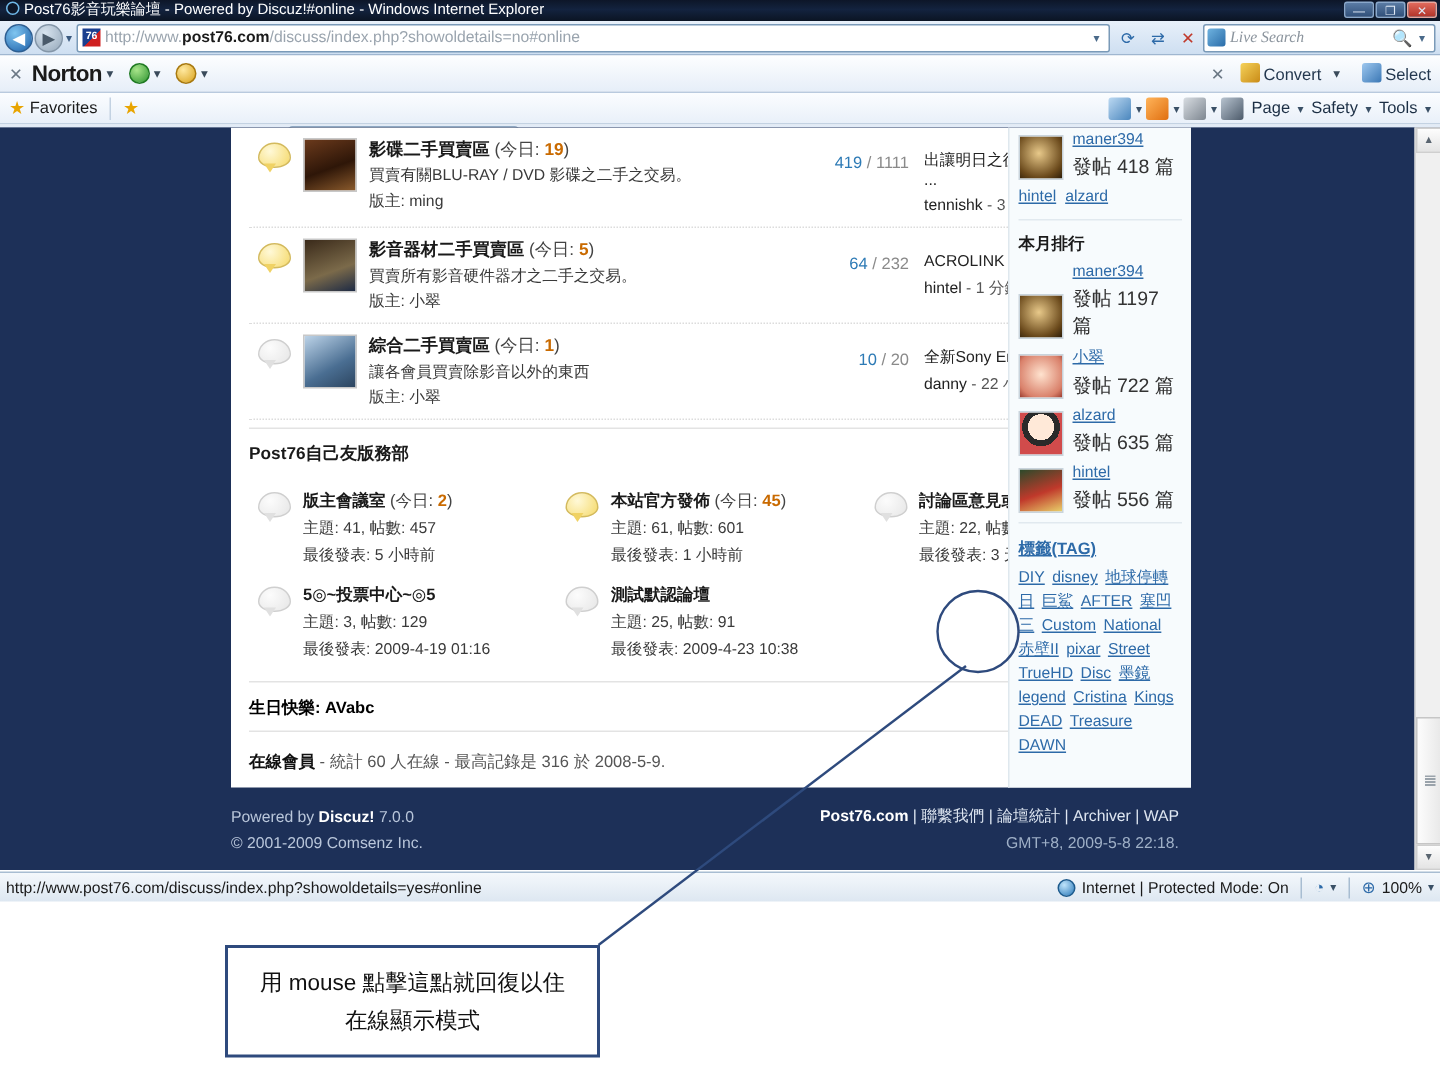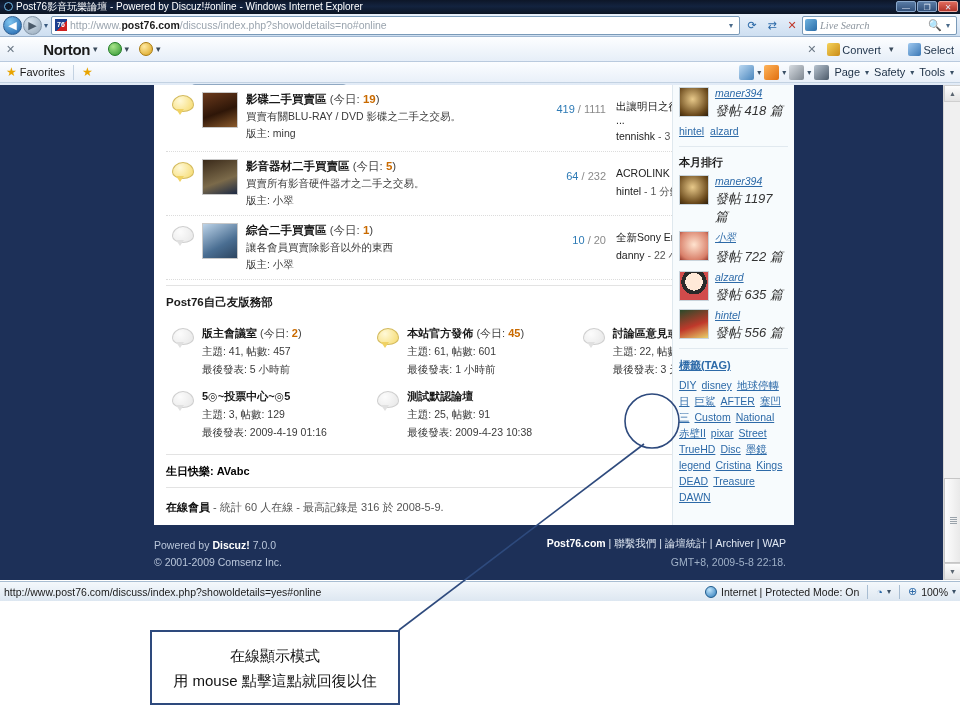--- a/index.html
+++ b/index.html
@@ -78,21 +78,21 @@
   }
   .searchbox .ph { flex:1; color:#8b949d; font-style:italic; font-size:10.5px; }
   .mag { color:#3a6a9a; font-size:11px; }
 
   .nortonbar {
     height:25px; width:960px; display:flex; align-items:center;
     background:linear-gradient(to bottom,#fdfeff,#e6eef8);
     border-bottom:1px solid #b9cade; padding-left:6px;
   }
   .nx { color:#6b7885; font-size:11px; margin-right:6px; }
-  .norton-word { font-size:15px; font-weight:bold; letter-spacing:-0.4px; color:#1a1a1a;margin-left:22px; }
+  .norton-word { font-size:15px; font-weight:bold; letter-spacing:-0.4px; color:#1a1a1a; }
   .dot-caret { color:#3a4a5a; font-size:9px; margin:0 10px 0 3px; }
   .circ { width:14px;height:14px;border-radius:50%; display:inline-block; }
   .circ.green { background:radial-gradient(circle at 35% 30%,#a8e58a,#2e9431); border:1px solid #1f7a22; }
   .circ.yellow{ background:radial-gradient(circle at 35% 30%,#ffe9a0,#d9a21c); border:1px solid #a8790f; }
   .right-tools { margin-left:auto; display:flex; align-items:center; padding-right:6px; gap:5px; color:#24384f; }
   .mini-ico { width:13px;height:13px;border-radius:2px;display:inline-block;vertical-align:-2px;margin-right:2px; }
   .mini-ico.conv { background:linear-gradient(135deg,#f5d25a,#c98b17); }
   .mini-ico.sel  { background:linear-gradient(135deg,#9ec8ef,#3a77b5); }
 
   .favbar {
@@ -195,21 +195,21 @@
   .sub-t .today b { color:#c96a00; }
   .sub-s { font-size:10.5px; color:#3a3a3a; margin-top:4px; }
 
   .bday { margin:0 12px; padding:9px 0 8px 0; font-size:11px; border-bottom:1px solid #e3e3e3; }
   .bday b { font-weight:bold;margin-top:44px; }
   .online-line { margin:0 12px; padding:12px 0 0 0; font-size:11px; color:#555; position:relative; }
   .online-line b { color:#111; }
 
   .collapse-dot { position:absolute; right:4px; top:12px; color:#b5bfc8; font-size:9px; }
   .sb-head { font-size:11px; font-weight:bold; color:#1a1a1a; padding:5px 6px 3px 6px; }
-  .sb-user { display:flex; align-items:flex-start; padding:2px 6px 3px 6px;font-style:italic; }
+  .sb-user { display:flex; align-items:flex-end; padding:2px 6px 3px 6px; }
   .sb-av { width:30px;height:30px;flex:none;margin-right:6px;border:1px solid #c9d4dc; }
   .av1 { background:radial-gradient(circle at 45% 40%,#e8c98a,#6b4a1c 70%,#2d1d08); }
   .av2 { background:radial-gradient(circle at 50% 45%,#ffe3cf,#d9806a 75%,#9a3b2e); }
   .av3 { background:radial-gradient(circle at 50% 35%,#ffe9d8 0 38%,#2a2a2a 38% 55%,#d14b4b 55%); }
   .av4 { background:linear-gradient(160deg,#2a4a2a,#c0392b 55%,#e8d06a); }
   .av5 { background:linear-gradient(160deg,#6a4a3a,#c9a07a 50%,#3a2a22); }
   .sb-uname { color:#2d6aa8; text-decoration:underline; font-size:10.5px; }
   .sb-posts { font-size:13px; color:#333; margin-top:3px; }
   .sb-links { padding:2px 6px 6px 6px; font-size:10.5px; }
   .sb-links a { color:#2d6aa8; text-decoration:underline; margin-right:6px; }
@@ -604,16 +604,16 @@
   </span>
 </div>
 
 <svg class="anno-svg">
   <ellipse cx="652" cy="421" rx="27" ry="27" fill="none" stroke="#2e4a7d" stroke-width="1.6"></ellipse>
   <line x1="399" y1="630" x2="644" y2="444" stroke="#2e4a7d" stroke-width="1.6"></line>
 </svg>
 
 <div class="anno-box">
   <div>
+    <div>用 mouse 點擊這點就回復以住</div>
     <div>在線顯示模式</div>
-    <div>用 mouse 點擊這點就回復以住</div>
   </div>
 </div>
 
 </body></html>

